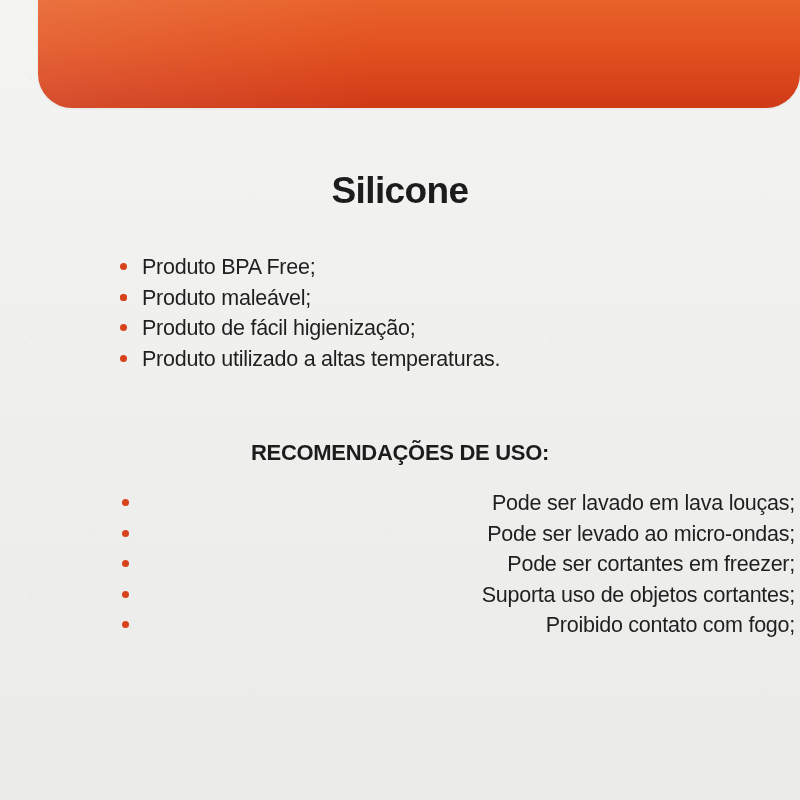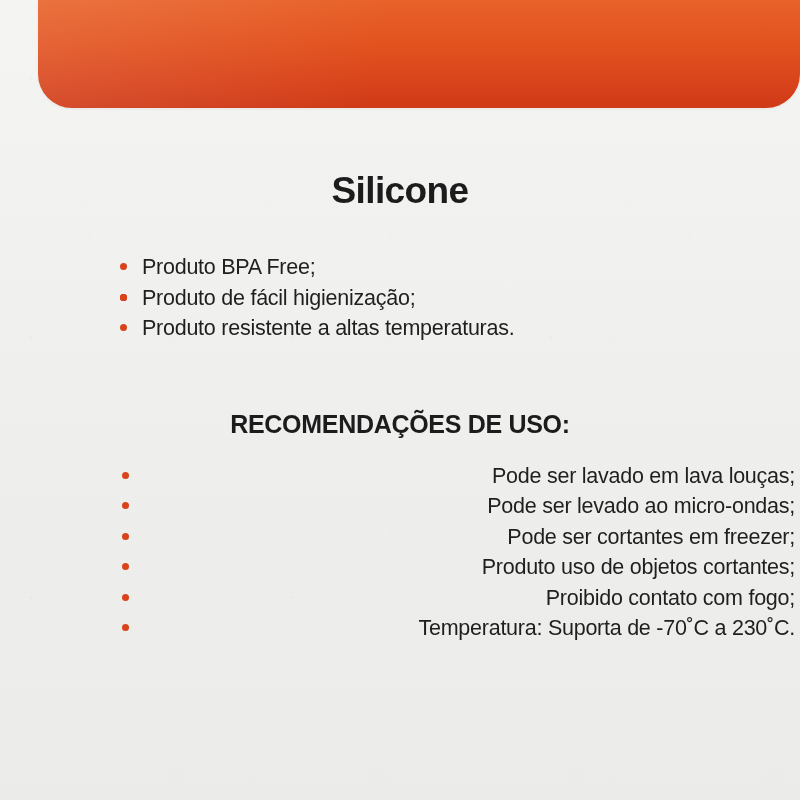--- a/index.html
+++ b/index.html
@@ -101,21 +101,21 @@
     left: 3px;
     top: 11px;
     width: 7px;
     height: 7px;
     border-radius: 50%;
     background: #d8431b;
   }
 
   .section-heading {
     text-align: center;
-    font-size: 25px;
+    font-size: 22px;
     font-weight: bold;
     color: #1c1c1c;
     letter-spacing: -0.3px;
     margin-top: 66px;
   }
 </style>
 </head>
 <body>
 
 <div class="page">
@@ -131,54 +131,51 @@
     <ul class="list list-block-1">
       <li>
         <span class="bullet"></span>
         <span>Produto BPA Free;</span>
       </li>
       <li>
         <span class="bullet"></span>
       </li>
       <li>
         <span class="bullet"></span>
+        <span>Produto maleável;</span>
       </li>
       <li>
         <span class="bullet"></span>
         <span>Produto de fácil higienização;</span>
       </li>
       <li>
         <span class="bullet"></span>
-        <span>Produto resistente a altas temperaturas.</span>
+        <span>Produto utilizado a altas temperaturas.</span>
       </li>
     </ul>
 
     <h2 class="section-heading">RECOMENDAÇÕES DE USO:</h2>
 
     <ul class="list list-block-2">
       <li>
         <span class="bullet"></span>
         <span>Pode ser lavado em lava louças;</span>
       </li>
       <li>
         <span class="bullet"></span>
         <span>Pode ser levado ao micro-ondas;</span>
       </li>
       <li>
         <span class="bullet"></span>
         <span>Pode ser cortantes em freezer;</span>
       </li>
       <li>
         <span class="bullet"></span>
-        <span>Produto uso de objetos cortantes;</span>
+        <span>Suporta uso de objetos cortantes;</span>
       </li>
       <li>
         <span class="bullet"></span>
         <span>Proibido contato com fogo;</span>
-      </li>
-      <li>
-        <span class="bullet"></span>
-        <span>Temperatura: Suporta de -70˚C a 230˚C.</span>
       </li>
     </ul>
 
   </div>
 </div>
 
 </body></html>

